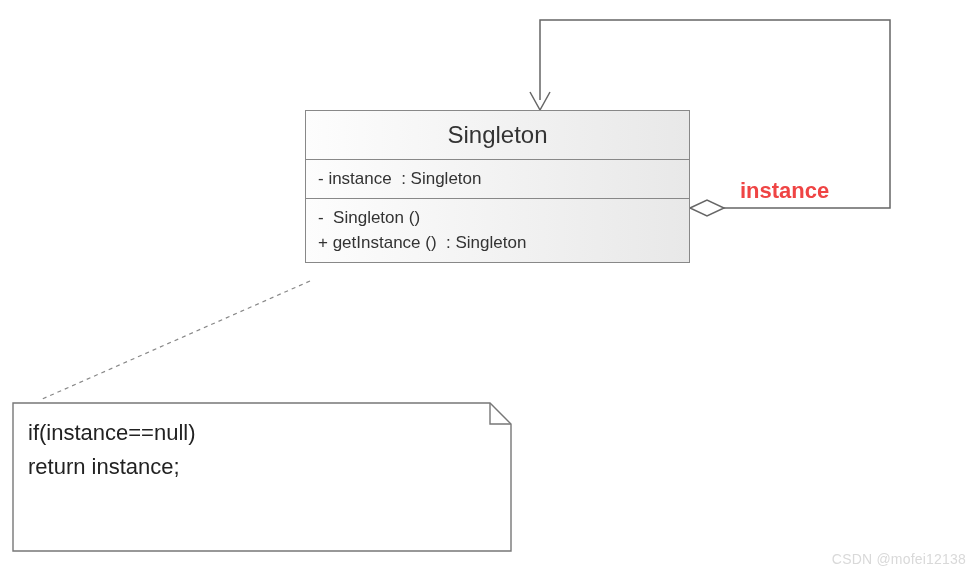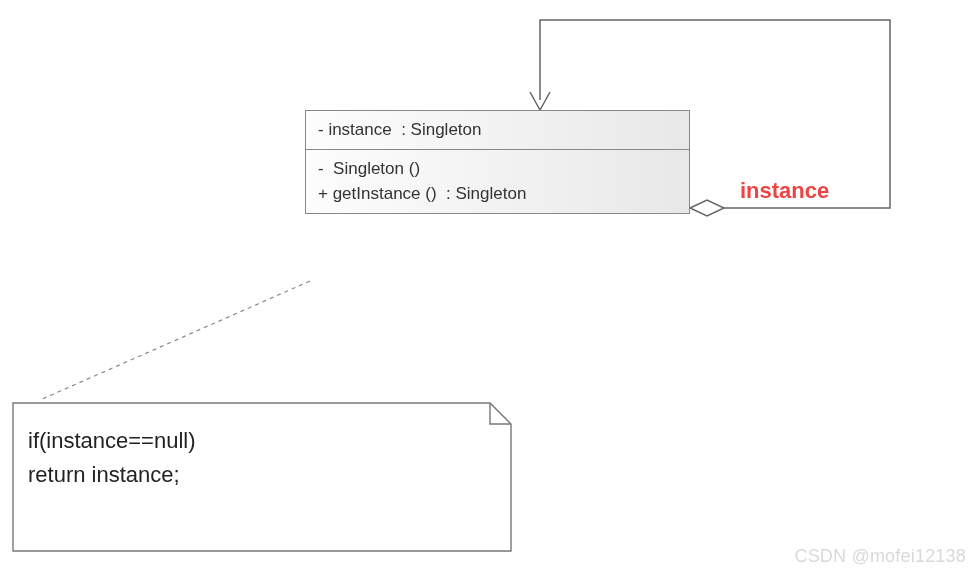--- a/index.html
+++ b/index.html
@@ -37,21 +37,21 @@
       position: absolute;
       left: 12px;
       top: 402px;
       width: 500px;
       height: 150px;
       background: #fff;
     }
     .note-body {
       position: absolute;
       inset: 0;
-      padding: 22px 16px;
+      padding: 14px 16px;
       font-size: 22px;
       color: #222;
       line-height: 1.55;
     }
     .note-line { white-space: pre; }
     .note svg.border {
       position: absolute;
       inset: 0;
       width: 100%;
       height: 100%;
@@ -62,21 +62,21 @@
       left: 740px;
       top: 178px;
       font-size: 22px;
       font-weight: bold;
       color: #ef4444;
     }
     .watermark {
       position: absolute;
       right: 12px;
       bottom: 6px;
-      font-size: 18px;
+      font-size: 14px;
       color: #d9d9d9;
       letter-spacing: 0.2px;
     }
     svg.connectors {
       position: absolute;
       inset: 0;
       width: 978px;
       height: 573px;
       pointer-events: none;
     }
@@ -90,20 +90,23 @@
 
   <path d="M 690 208 L 707 200 L 724 208 L 707 216 Z" stroke="#666" stroke-width="1.5" fill="#fff"></path>
   <path d="M 724 208 L 890 208 L 890 20 L 540 20 L 540 100" stroke="#666" stroke-width="1.5" fill="none"></path>
 
   <path d="M 530 92 L 540 110 L 550 92" stroke="#666" stroke-width="1.5" fill="none"></path>
 
   <path d="M 310 281 L 40 400" stroke="#888" stroke-width="1.2" fill="none" stroke-dasharray="4 4"></path>
 </svg>
 
 <div class="uml-class">
+  <div class="uml-section uml-title">
+    <span>Singleton</span>
+  </div>
   <div class="uml-section">
     <div class="uml-row">- instance  : Singleton</div>
   </div>
   <div class="uml-section">
     <div class="uml-row">-  Singleton ()</div>
     <div class="uml-row">+ getInstance ()  : Singleton</div>
   </div>
 </div>
 
 <div class="assoc-label">instance</div>

